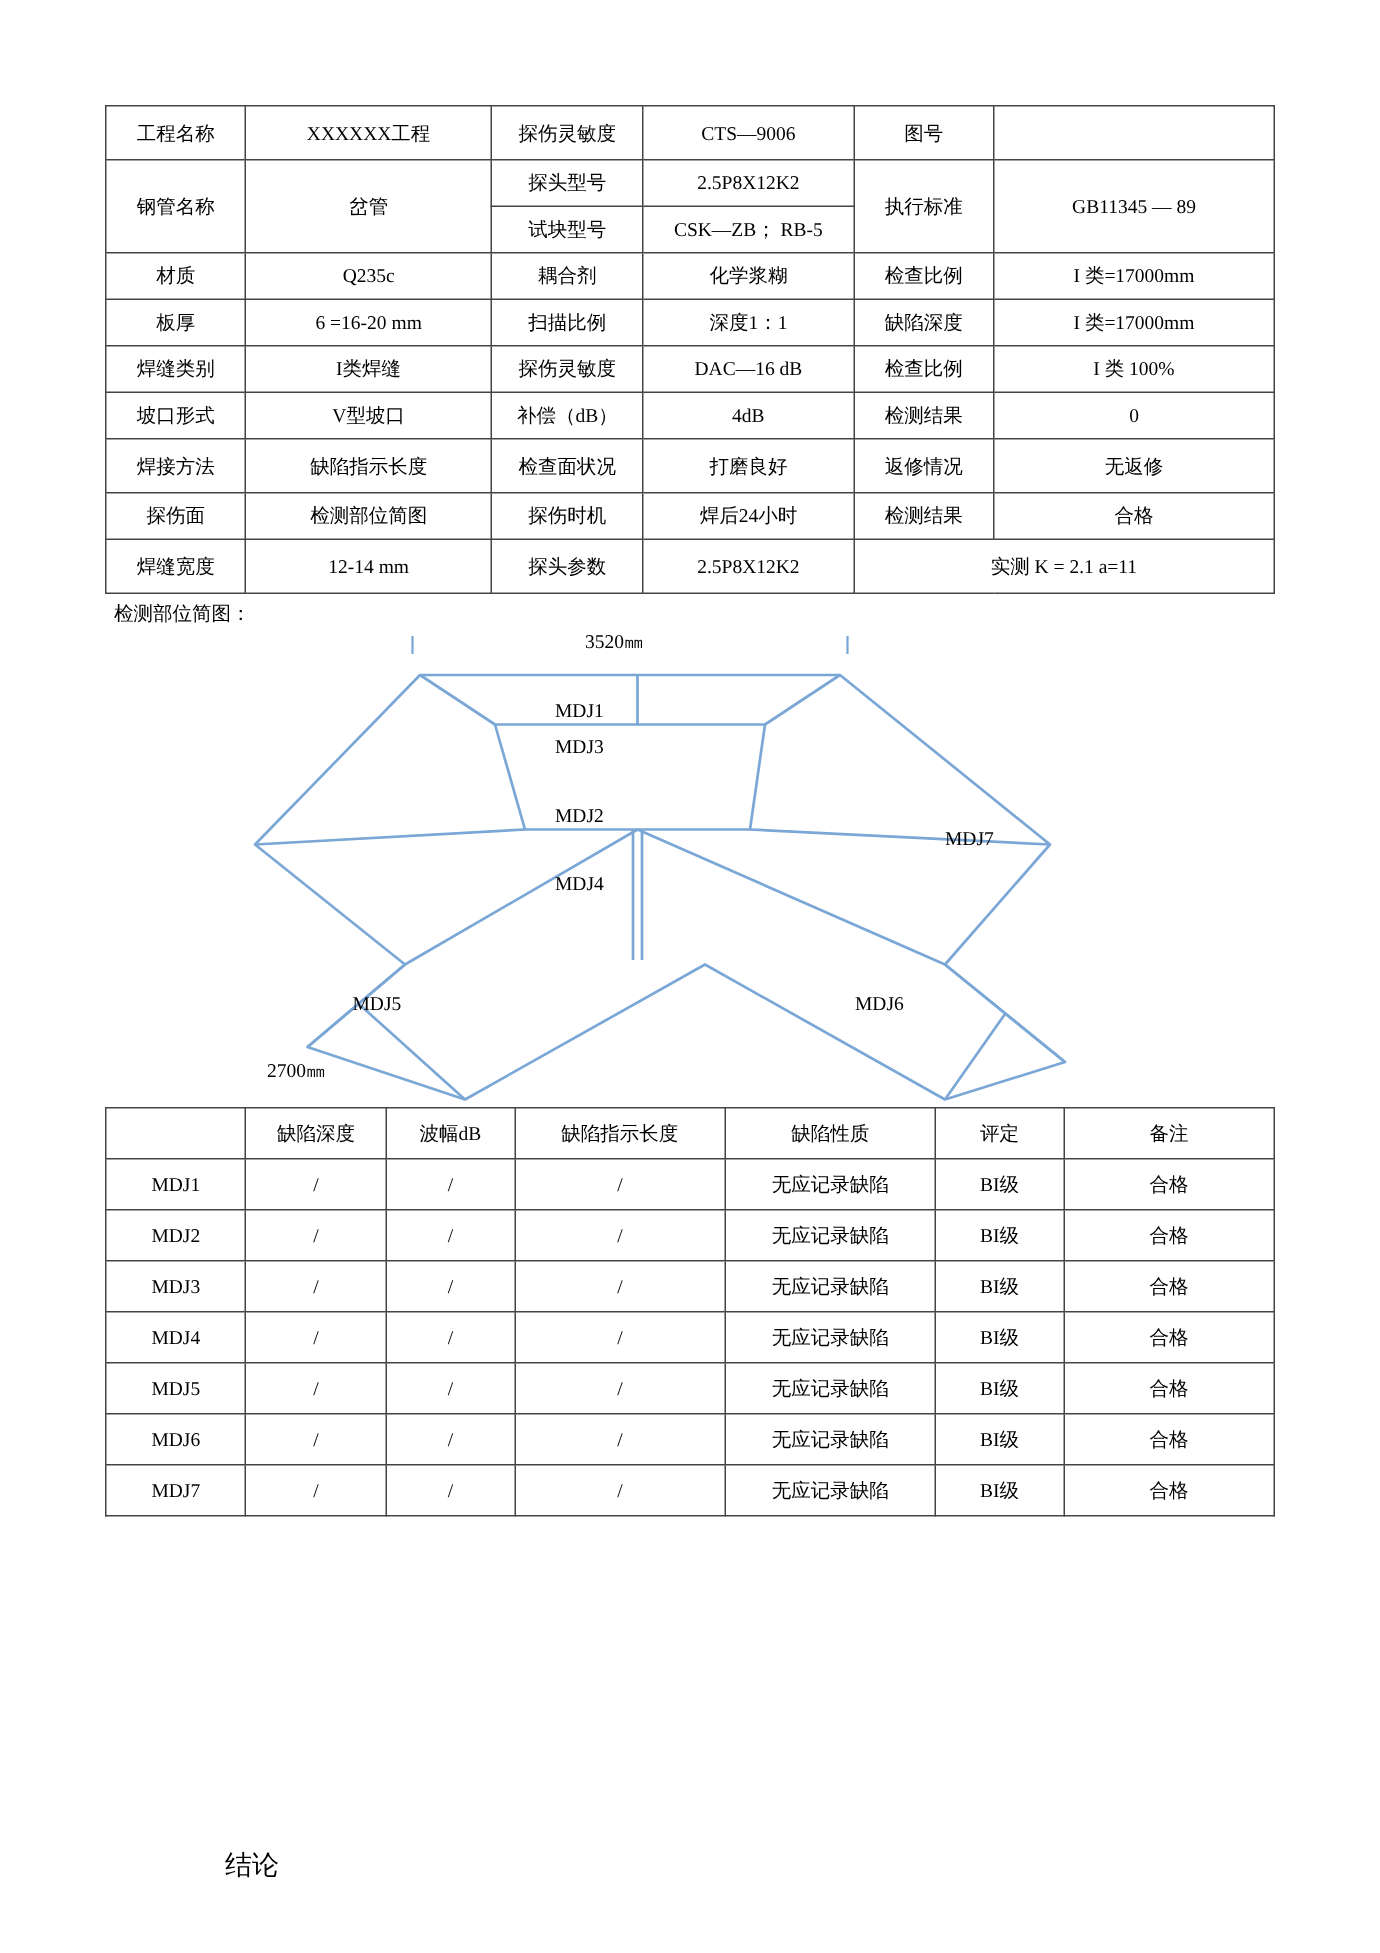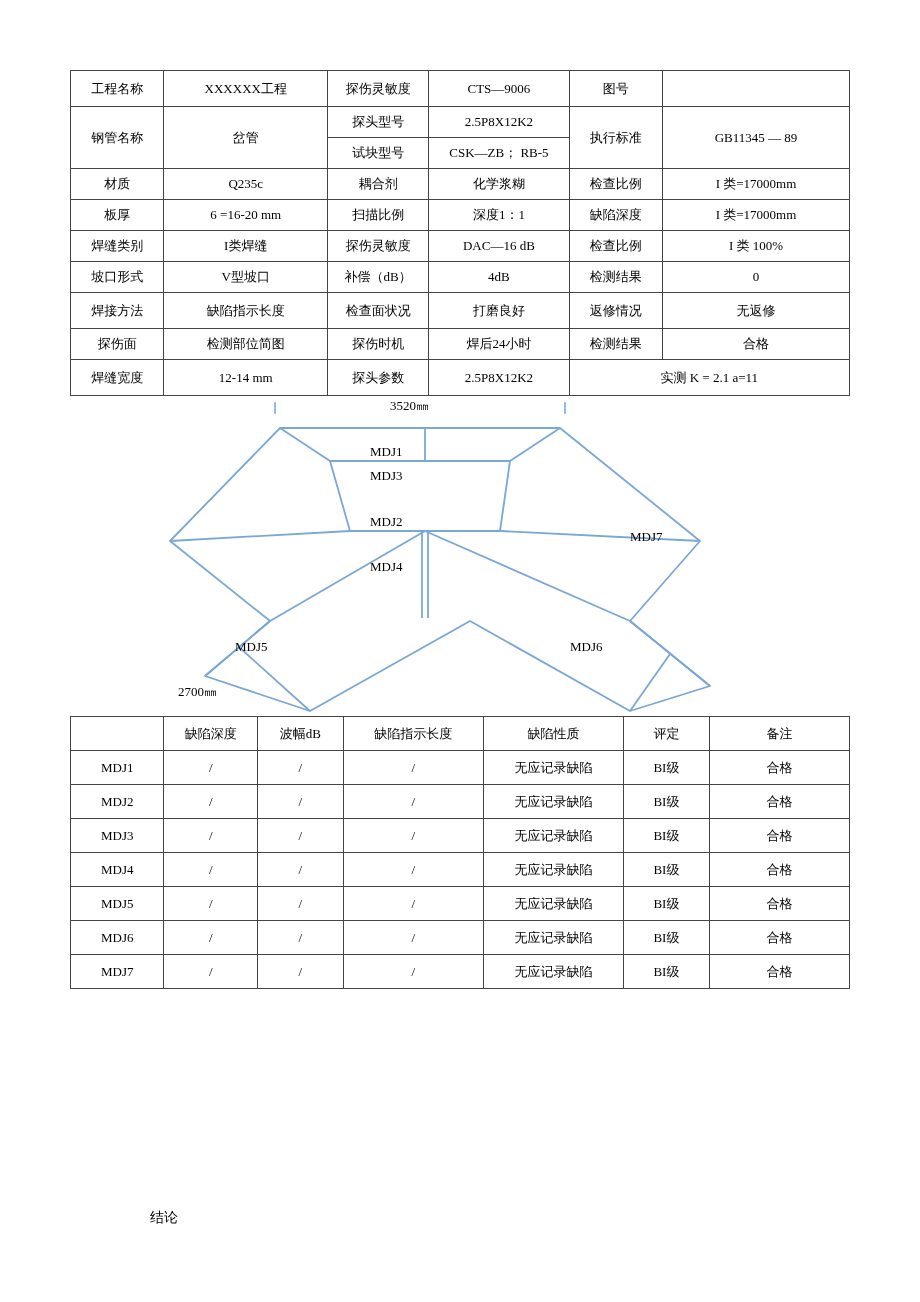--- a/index.html
+++ b/index.html
@@ -46,21 +46,21 @@
   }
   .svg-text {
     font-family: "SimSun", "宋体", serif;
     font-size: 13px;
     fill: #000;
   }
   .results-table td { height: 34px; margin-top: 15px; }
   .conclusion {
     margin-top: 220px;
     margin-left: 80px;
-    font-size: 14px;
+    font-size: 18px;
   }
   .top-table td { height: 30px; font-family: Liberation Serif, serif; }
   .top-table .h36 { height: 36px; }
 </style>
 </head>
 <body>
 
 <div class="page">
 
   <table class="top-table">
@@ -148,20 +148,21 @@
     <tr>
       <td class="h36">焊缝宽度</td>
       <td>12-14 mm</td>
       <td>探头参数</td>
       <td>2.5P8X12K2</td>
       <td colspan="2">实测 K = 2.1    a=11</td>
     </tr>
   </tbody>
     </table>
 
+  <div class="diagram-label">检测部位简图：</div>
   <div class="diagram-wrap">
     <svg viewBox="0 0 780 320">
 
       <g stroke="#7aa7d6" stroke-width="1.5">
         <line x1="205" y1="6" x2="205" y2="18"></line>
         <line x1="495" y1="6" x2="495" y2="18"></line>
       </g>
       <text class="svg-text" x="320" y="14">3520㎜</text>
 
       <g fill="none" stroke="#7aa7d6" stroke-width="1.8" stroke-linejoin="round">

